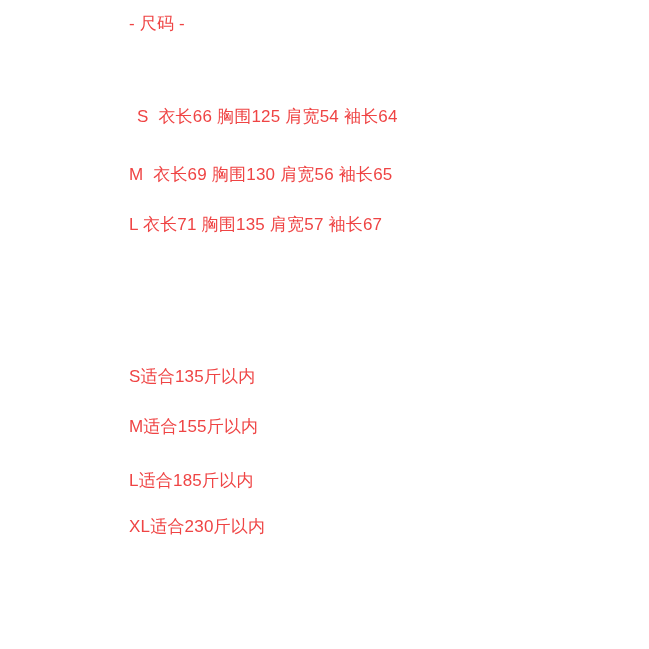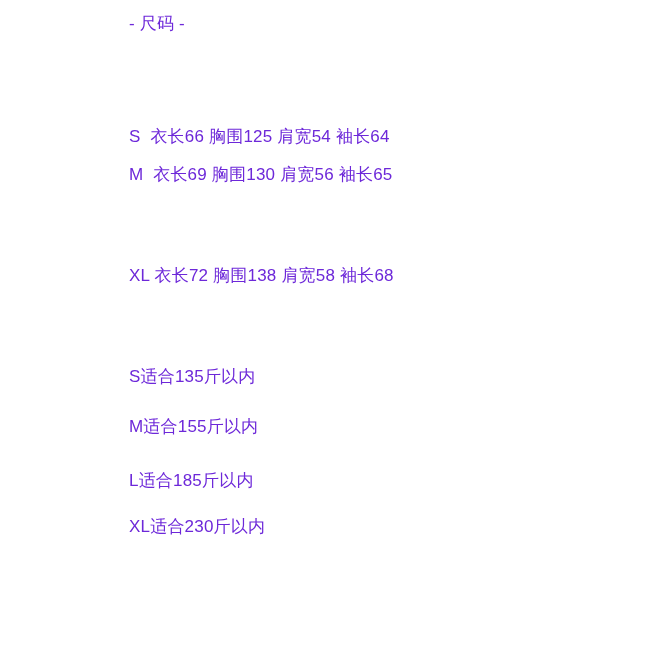--- a/index.html
+++ b/index.html
@@ -16,25 +16,25 @@
     background: #ffffff;
     font-family: "Liberation Sans", "DejaVu Sans", sans-serif;
     color: #4d4d4d;
   }
   .line {
     position: absolute;
     left: 129px;
     font-size: 17px;
     line-height: 26px;
     white-space: pre;
-    color: #6d28d9;
+    color: #ef4444;
     letter-spacing: 0.2px;
   }
   .title      { top: 11px;  }
-  .size-s     { top: 124px; }
+  .size-s     { top: 104px; margin-left: 8px; }
   .size-m     { top: 162px; }
   .size-l     { top: 212px; }
   .size-xl    { top: 263px; }
   .fit-0      { top: 364px; text-align: center; }
   .fit-1      { top: 414px; }
   .fit-2      { top: 468px; }
   .fit-3      { top: 514px; }
   .fit-4      { top: 564px; }
   .fit-5      { top: 615px; }
 </style>
@@ -42,22 +42,22 @@
 <body>
 
 <div class="page">
 
   <div class="line title">- 尺码 -</div>
 
   <div class="line size-s">S  衣长66 胸围125 肩宽54 袖长64</div>
 
   <div class="line size-m">M  衣长69 胸围130 肩宽56 袖长65</div>
 
+  <div class="line size-l">L 衣长71 胸围135 肩宽57 袖长67</div>
 
-  <div class="line size-xl">XL 衣长72 胸围138 肩宽58 袖长68</div>
 
   <div class="line fit-0">S适合135斤以内</div>
 
   <div class="line fit-1">M适合155斤以内</div>
 
   <div class="line fit-2">L适合185斤以内</div>
 
   <div class="line fit-3">XL适合230斤以内</div>
 
 

